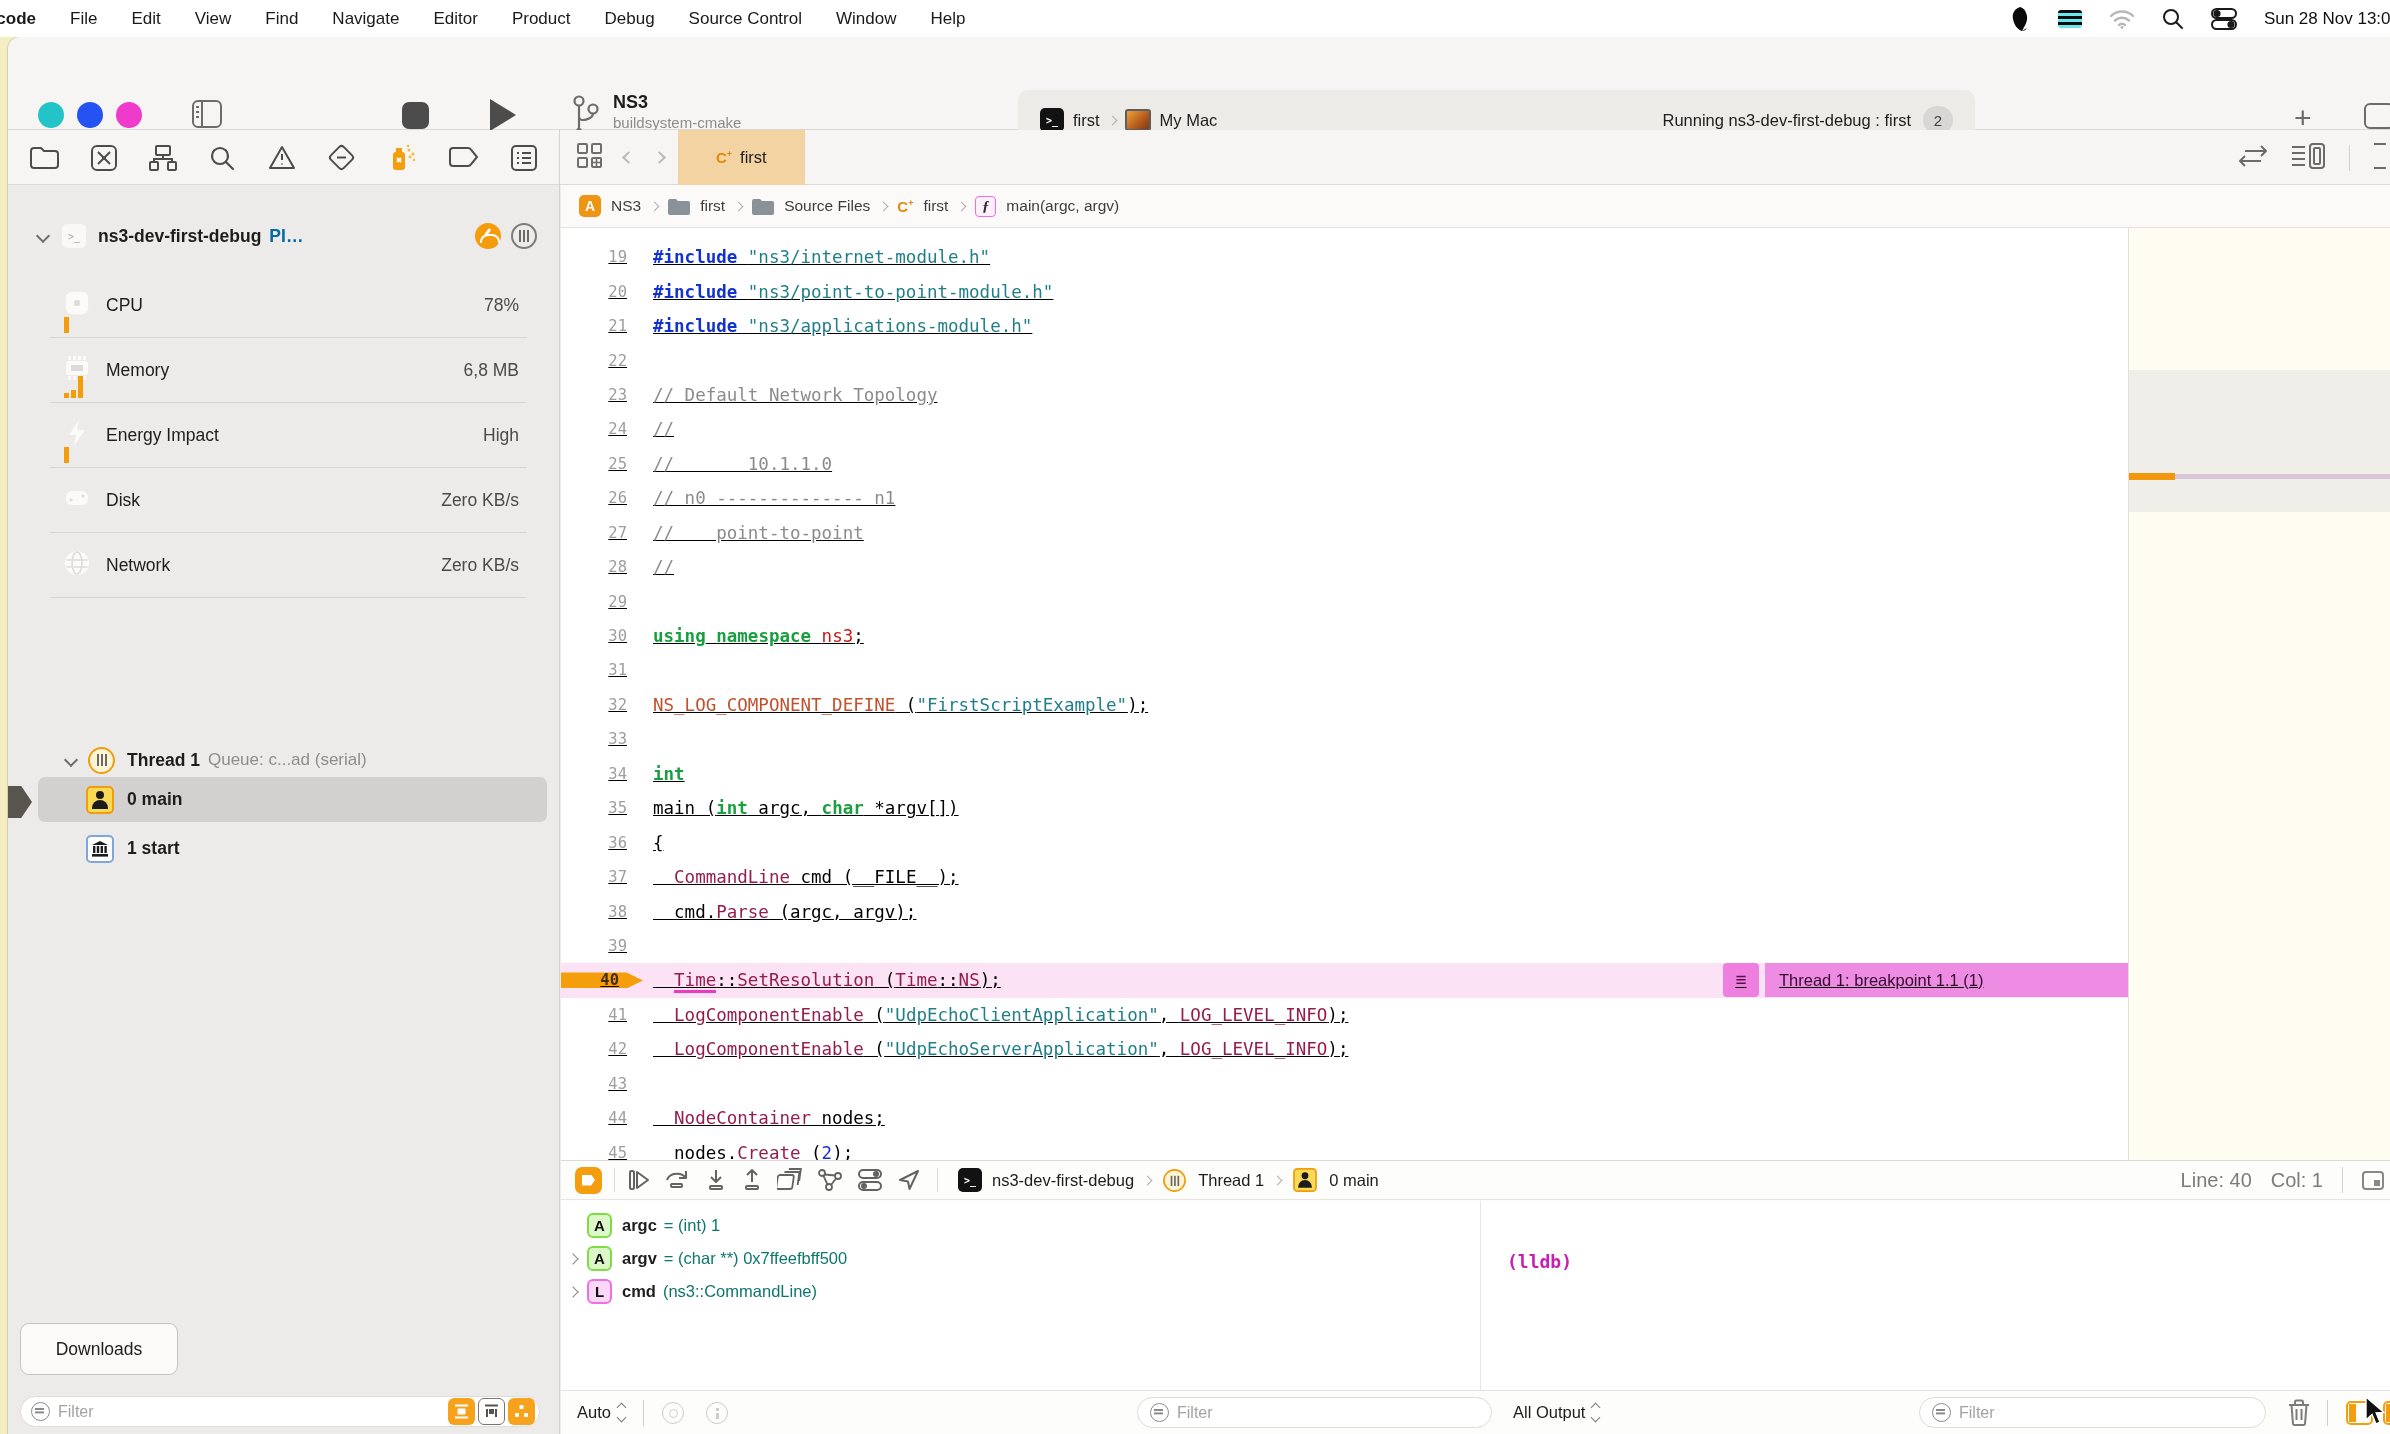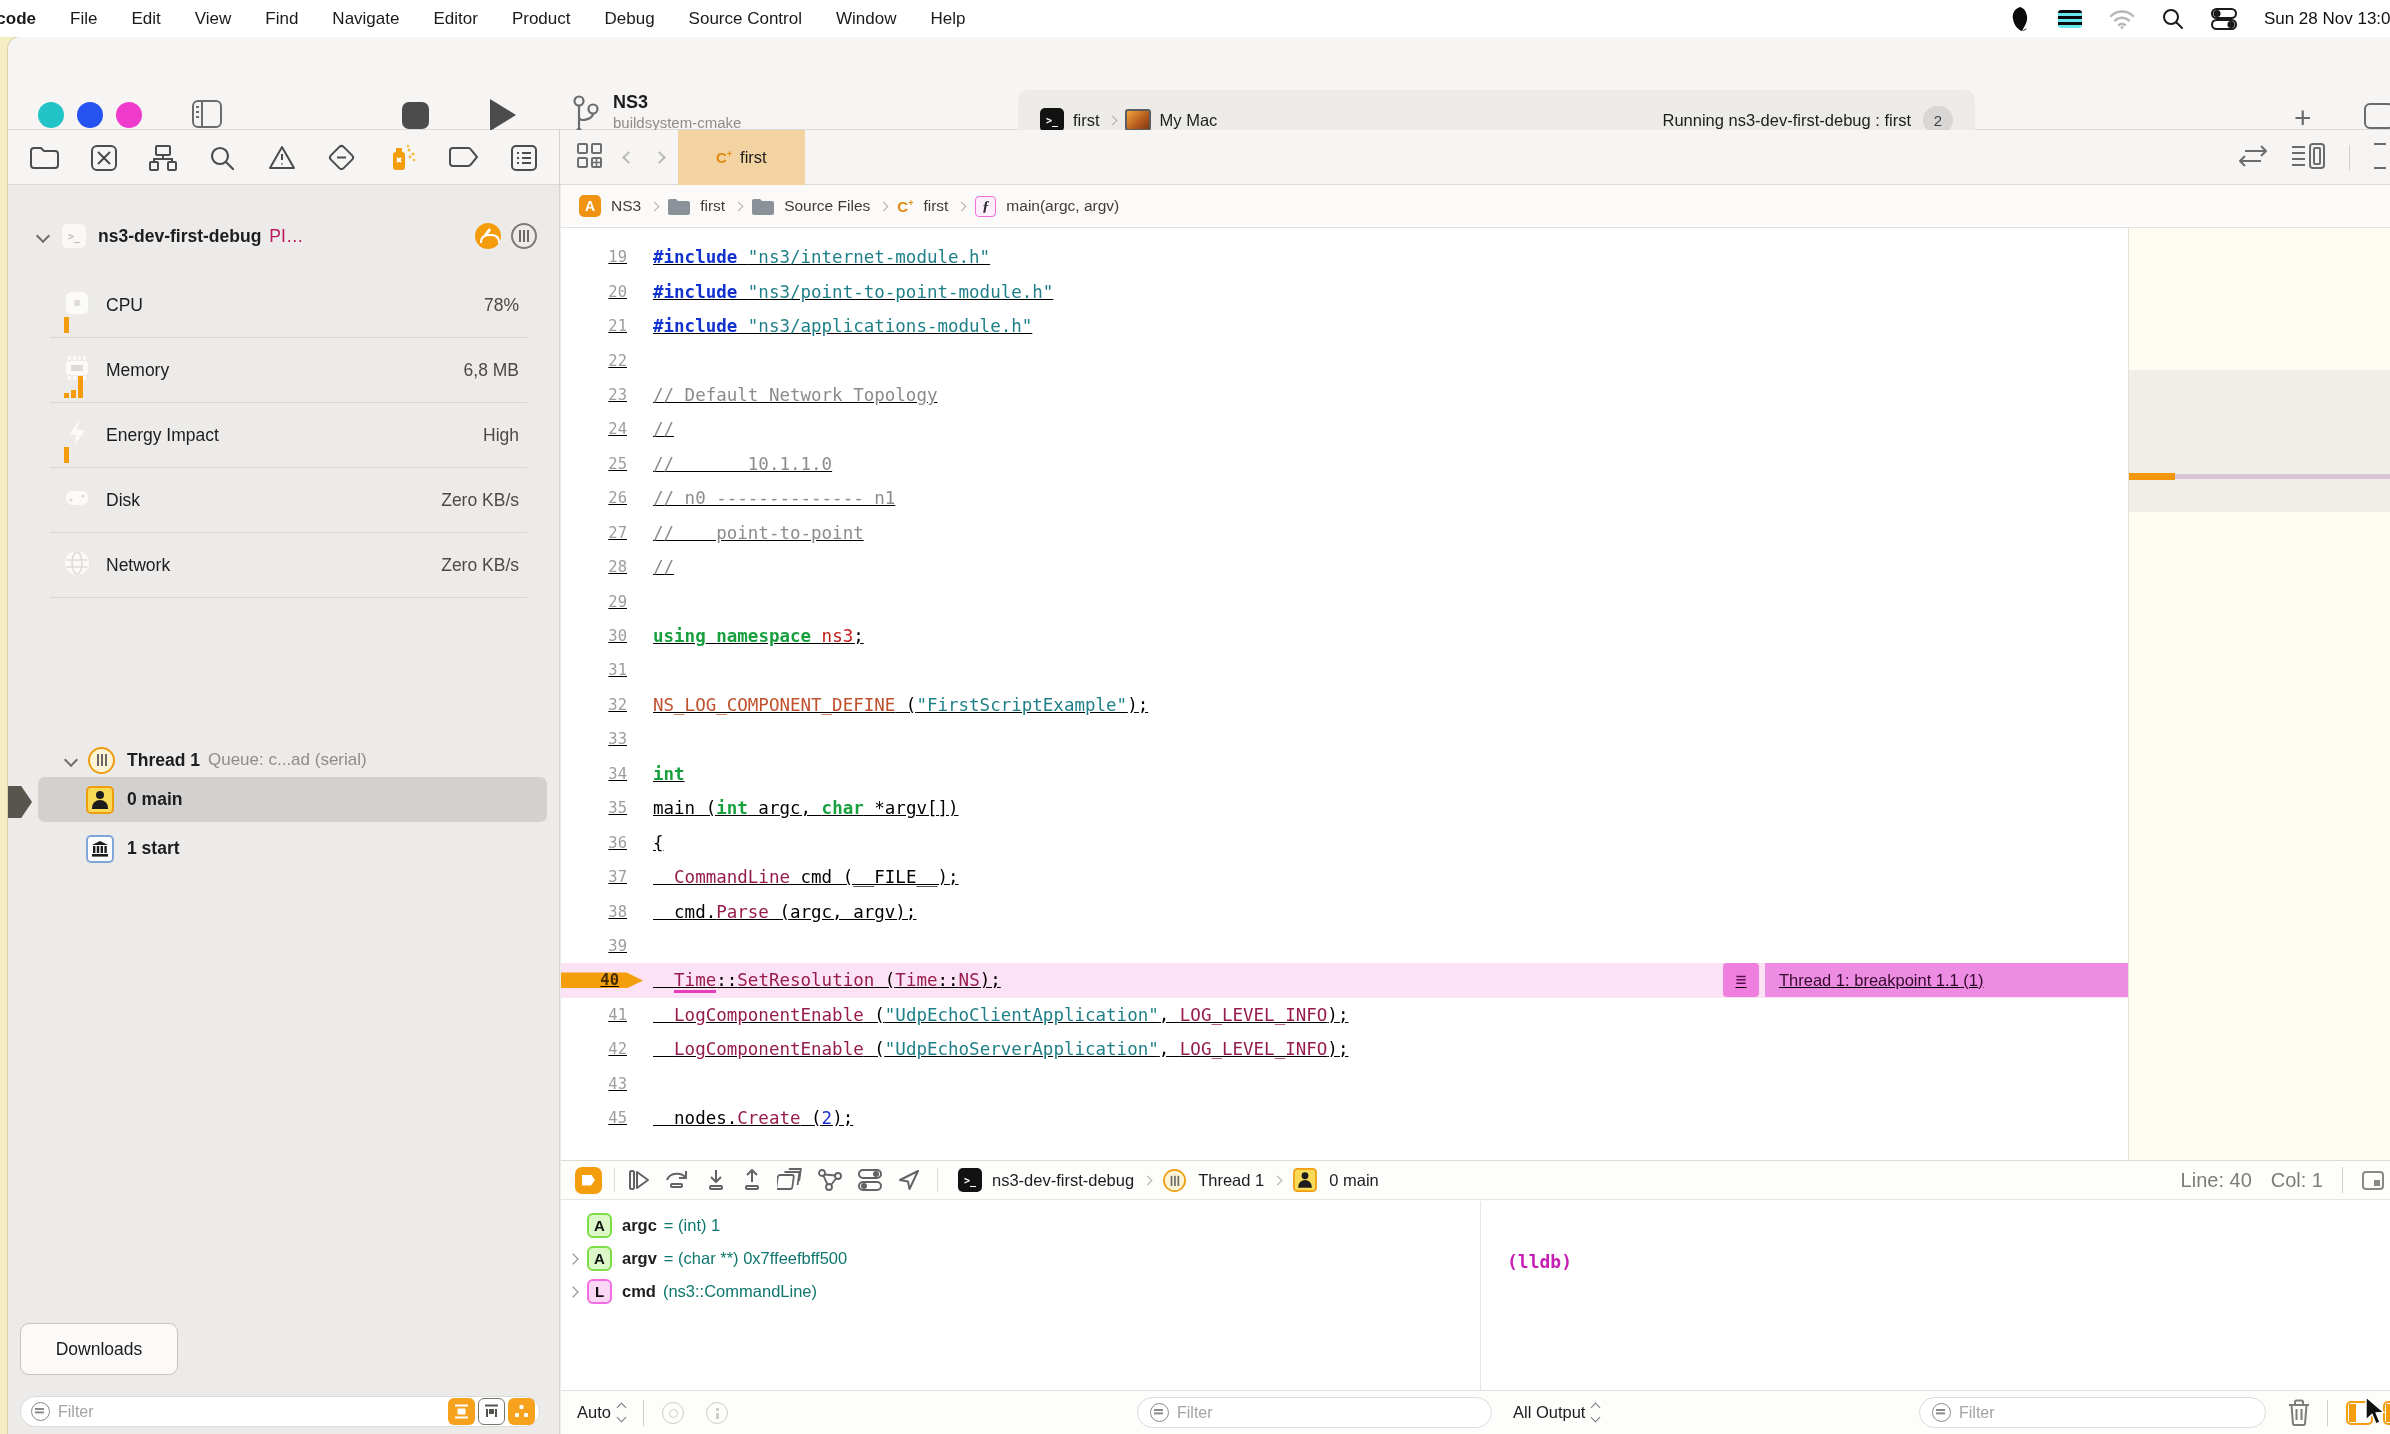--- a/index.html
+++ b/index.html
@@ -68,21 +68,21 @@
   .cpp-badge { color:#e08a0e; font-weight:bold; font-size:15px; }
   .cpp-badge sup { font-size:9px; }
   .row2-right { position:absolute; right:0; top:0; height:55px; display:flex; align-items:center; gap:24px; padding-right:4px; color:#6b6b6b; }
   .vdiv { width:1px; height:26px; background:#d2d0ce; }
 
   
   .sidebar { position:absolute; left:0; top:148px; width:552px; bottom:0; background:#ecebe9;
     border-right:1px solid #d4d3d1; font-size:17.5px; color:#1d1d1d; }
   .proc-row { position:absolute; left:0; top:30px; width:100%; height:42px; display:flex; align-items:center; }
   .proc-name { font-weight:bold; margin-right:8px; white-space:nowrap; }
-  .proc-pid { color:#be185d; margin-right:auto; }
+  .proc-pid { color:#0369a1; margin-right:auto;font-weight:bold; }
   .pale-ico { opacity:.9; }
   .gauge-ico { width:26px; height:26px; border-radius:50%; background:#f59c0c; position:relative; margin-right:10px; flex:0 0 auto;}
   .gauge-ico:after { content:""; position:absolute; left:11px; top:5px; width:3px; height:9px; background:#fff; transform:rotate(35deg); border-radius:2px;}
   .gauge-ico:before { content:""; position:absolute; left:5px; bottom:6px; width:16px; height:7px; border:2px solid #fff; border-bottom:none; border-radius:8px 8px 0 0;}
   .threadview-ico { width:26px; height:26px; border-radius:50%; border:2px solid #7d7b79; display:flex; align-items:center; justify-content:center; gap:2px; margin-right:22px; flex:0 0 auto;}
   .threadview-ico i, .thread-ico i { display:block; width:2px; height:12px; background:#6b6968; }
   .stat-row { position:absolute; left:0; width:100%; height:65px; }
   .stat-inner { position:absolute; left:54px; right:40px; top:0; bottom:0; display:flex; align-items:center; }
   .stat-label { margin-left:14px; }
   .stat-value { margin-left:auto; color:#4c4a48; }
@@ -617,20 +617,21 @@
           <div class="code-line"><span class="lnum">34</span><span class="ltext"><span class="tk-kw">int</span></span></div>
           <div class="code-line"><span class="lnum">35</span><span class="ltext"><span>main (</span><span class="tk-kw">int</span><span> argc, </span><span class="tk-kw">char</span><span> *argv[])</span></span></div>
           <div class="code-line"><span class="lnum">36</span><span class="ltext"><span>{</span></span></div>
           <div class="code-line"><span class="lnum">37</span><span class="ltext"><span>  </span><span class="tk-type">CommandLine</span><span> cmd (__FILE__);</span></span></div>
           <div class="code-line"><span class="lnum">38</span><span class="ltext"><span>  cmd.</span><span class="tk-type">Parse</span><span> (argc, argv);</span></span></div>
           <div class="code-line"><span class="lnum">39</span><span class="ltext"></span></div>
           <div class="code-line bp"><span class="bp-badge">40</span><span class="ltext"><span>  </span><span class="tk-typeu">Time</span><span>::</span><span class="tk-type">SetResolution</span><span> (</span><span class="tk-type">Time</span><span>::</span><span class="tk-type">NS</span><span>);</span></span><span class="bp-spacer"></span><span class="bp-menu">≡</span><span class="bp-label">Thread 1: breakpoint 1.1 (1)</span></div>
           <div class="code-line"><span class="lnum">41</span><span class="ltext"><span>  </span><span class="tk-type">LogComponentEnable</span><span> (</span><span class="tk-str">"UdpEchoClientApplication"</span><span>, </span><span class="tk-type">LOG_LEVEL_INFO</span><span>);</span></span></div>
           <div class="code-line"><span class="lnum">42</span><span class="ltext"><span>  </span><span class="tk-type">LogComponentEnable</span><span> (</span><span class="tk-str">"UdpEchoServerApplication"</span><span>, </span><span class="tk-type">LOG_LEVEL_INFO</span><span>);</span></span></div>
           <div class="code-line"><span class="lnum">43</span><span class="ltext"></span></div>
+          <div class="code-line"><span class="lnum">44</span><span class="ltext"><span>  </span><span class="tk-type">NodeContainer</span><span> nodes;</span></span></div>
           <div class="code-line"><span class="lnum">45</span><span class="ltext"><span>  nodes.</span><span class="tk-type">Create</span><span> (</span><span class="tk-num">2</span><span>);</span></span></div>
         </div>
     </div>
 
     <div class="minimap">
       <div class="mm-band"></div>
       <div class="mm-line"></div>
       <div class="mm-tick"></div>
     </div>
 

